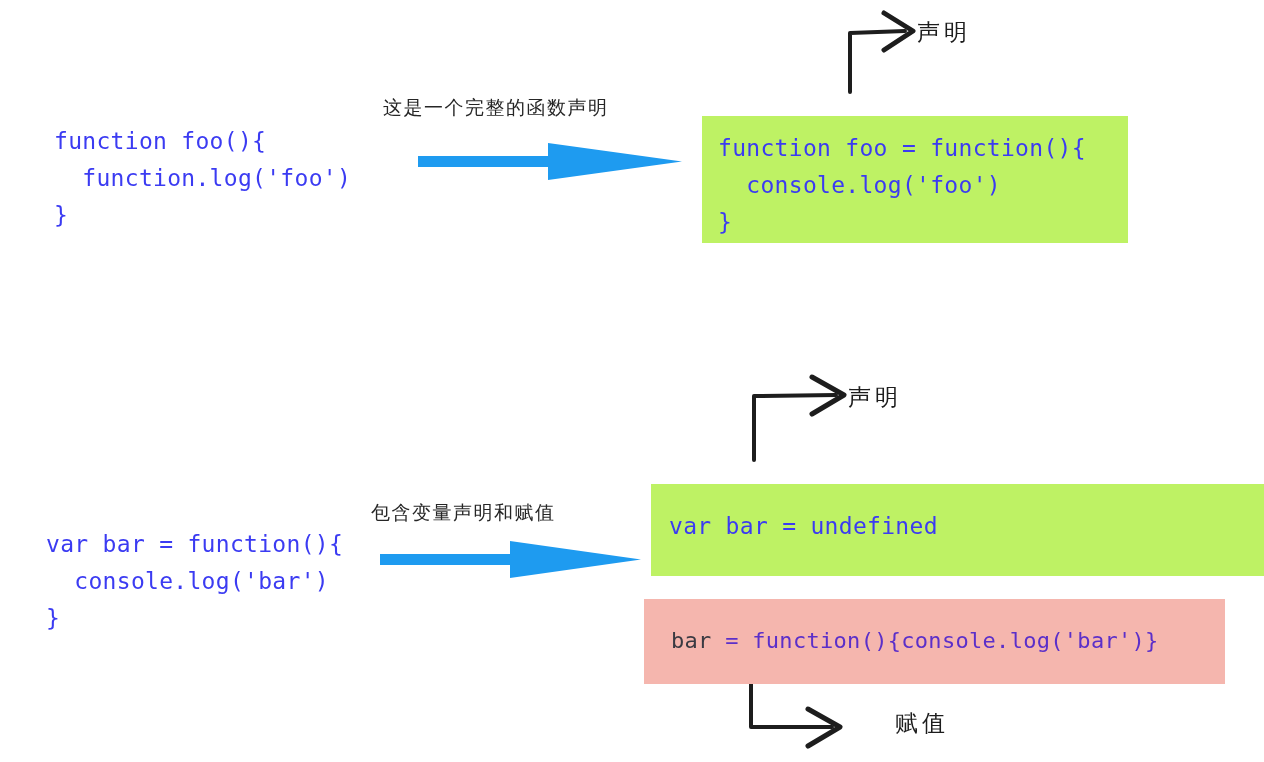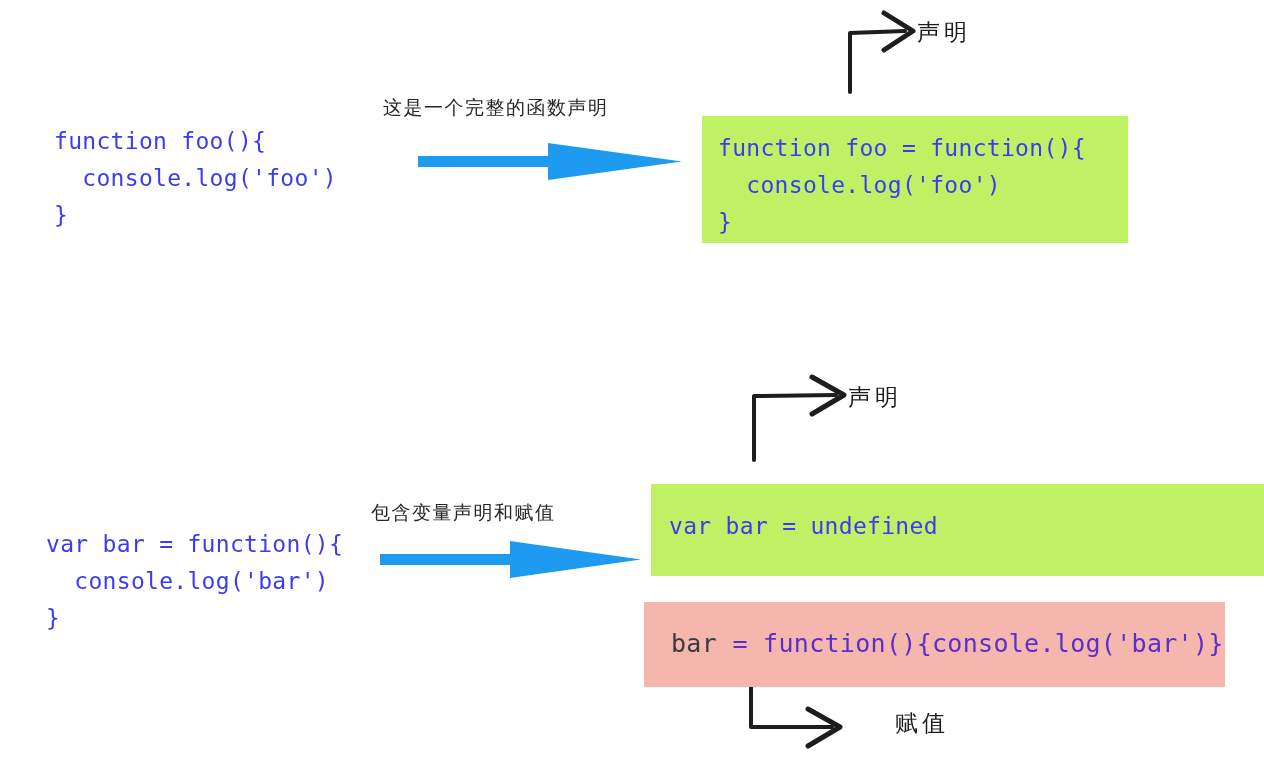--- a/index.html
+++ b/index.html
@@ -47,21 +47,21 @@
     font-size: 23px; line-height: 37px;
     padding: 14px 0 0 16px;
   }
   #box-bar-decl {
     left: 651px; top: 461px; width: 640px; height: 92px;
     font-size: 23px; line-height: 30px;
     padding: 27px 0 0 18px;
   }
   #box-bar-assign {
     left: 644px; top: 577px; width: 581px; height: 85px;
-    font-size: 25px; line-height: 30px;
+    font-size: 22px; line-height: 30px;
     padding: 27px 0 0 27px;
   }
   #box-bar-assign .ident { color: #3a3a42; }
 
   
   .hand-note {
     position: absolute;
     color: #262626;
     font-family: "DejaVu Sans", "Liberation Sans", sans-serif;
     font-size: 19px;
@@ -118,21 +118,21 @@
       <path d="M812,377 L844,395 L812,414" stroke-width="5"></path>
     </g>
 
     <g stroke="#1d1d1d" stroke-width="4" fill="none" stroke-linecap="round" stroke-linejoin="round">
       <path d="M751,666 L751,727 L832,727"></path>
       <path d="M808,709 L840,727 L808,746" stroke-width="5"></path>
     </g>
   </svg>
 
   <pre id="code-foo" class="code-plain">function foo(){
-  console.log('foo')
+  function.log('foo')
 }</pre>
 
   <div id="note-top" class="hand-note">这是一个完整的函数声明</div>
 
   <pre id="box-foo" class="box box-blue">function foo = function(){
   console.log('foo')
 }</pre>
 
   <div id="label-decl-1" class="hand-label">声明</div>
 

